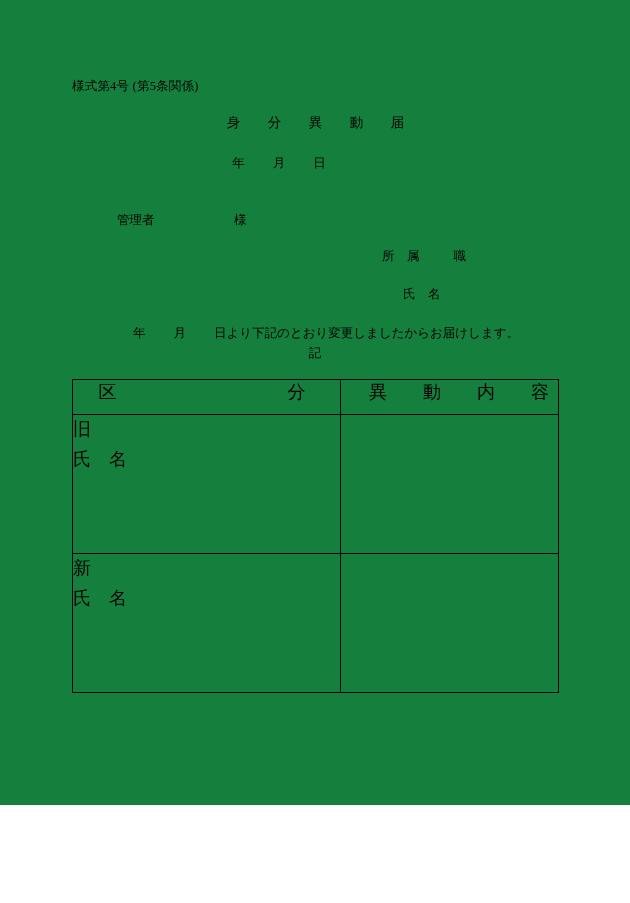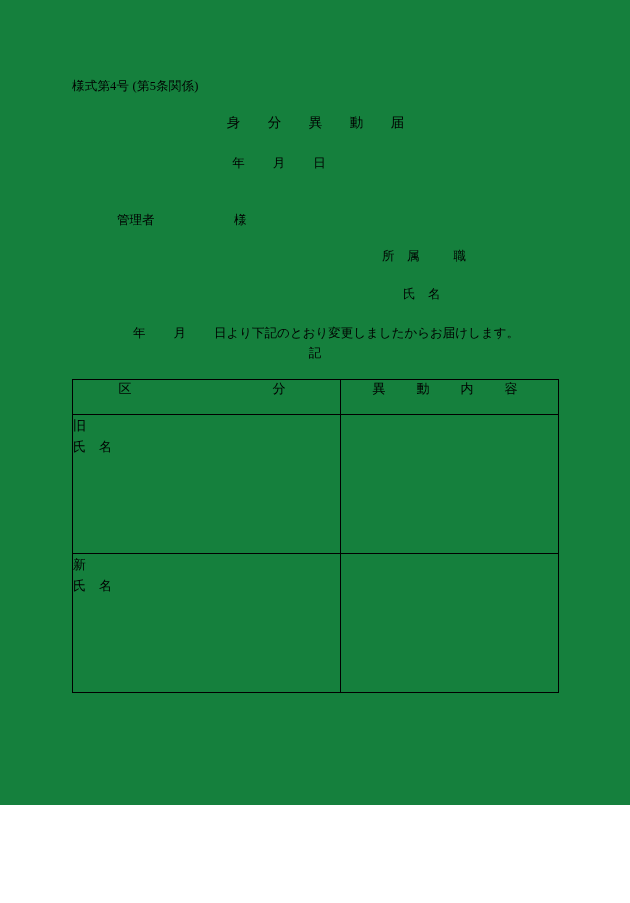--- a/index.html
+++ b/index.html
@@ -115,21 +115,21 @@
     left: 72px;
     top: 379px;
     width: 484px;
     border-collapse: collapse;
     table-layout: fixed;
   }
   table.change-table td,
   table.change-table th {
     border: 1px solid #000000;
     font-weight: normal;
-    font-size: 13px;
+    font-size: 18px;
     vertical-align: top;
     padding: 0;
   }
   th.col-head {
     height: 34px;
     text-align: center;
     vertical-align: middle;
     letter-spacing: 9px;
     padding-left: 9px;
   }
@@ -172,21 +172,21 @@
   <div class="change-statement">
     <span>年</span><span class="sp"></span><span>月</span><span class="sp"></span><span>日より下記のとおり変更しましたからお届けします。</span>
   </div>
 
   <div class="ki-mark">記</div>
 
   <table class="change-table">
     <thead>
       <tr>
         <th class="col-head" style="width:267px;">区　　　　　　分</th>
-        <th class="col-head" style="width:217px;">異　動　内　容</th>
+        <th class="col-head" style="width:217px;text-align:right;">異　動　内　容</th>
       </tr>
     </thead>
     <tbody>
       <tr>
         <td class="cell-label">
           <div>旧</div>
           <div class="lbl2">氏　名</div>
         </td>
         <td class="cell-blank"></td>
       </tr>

